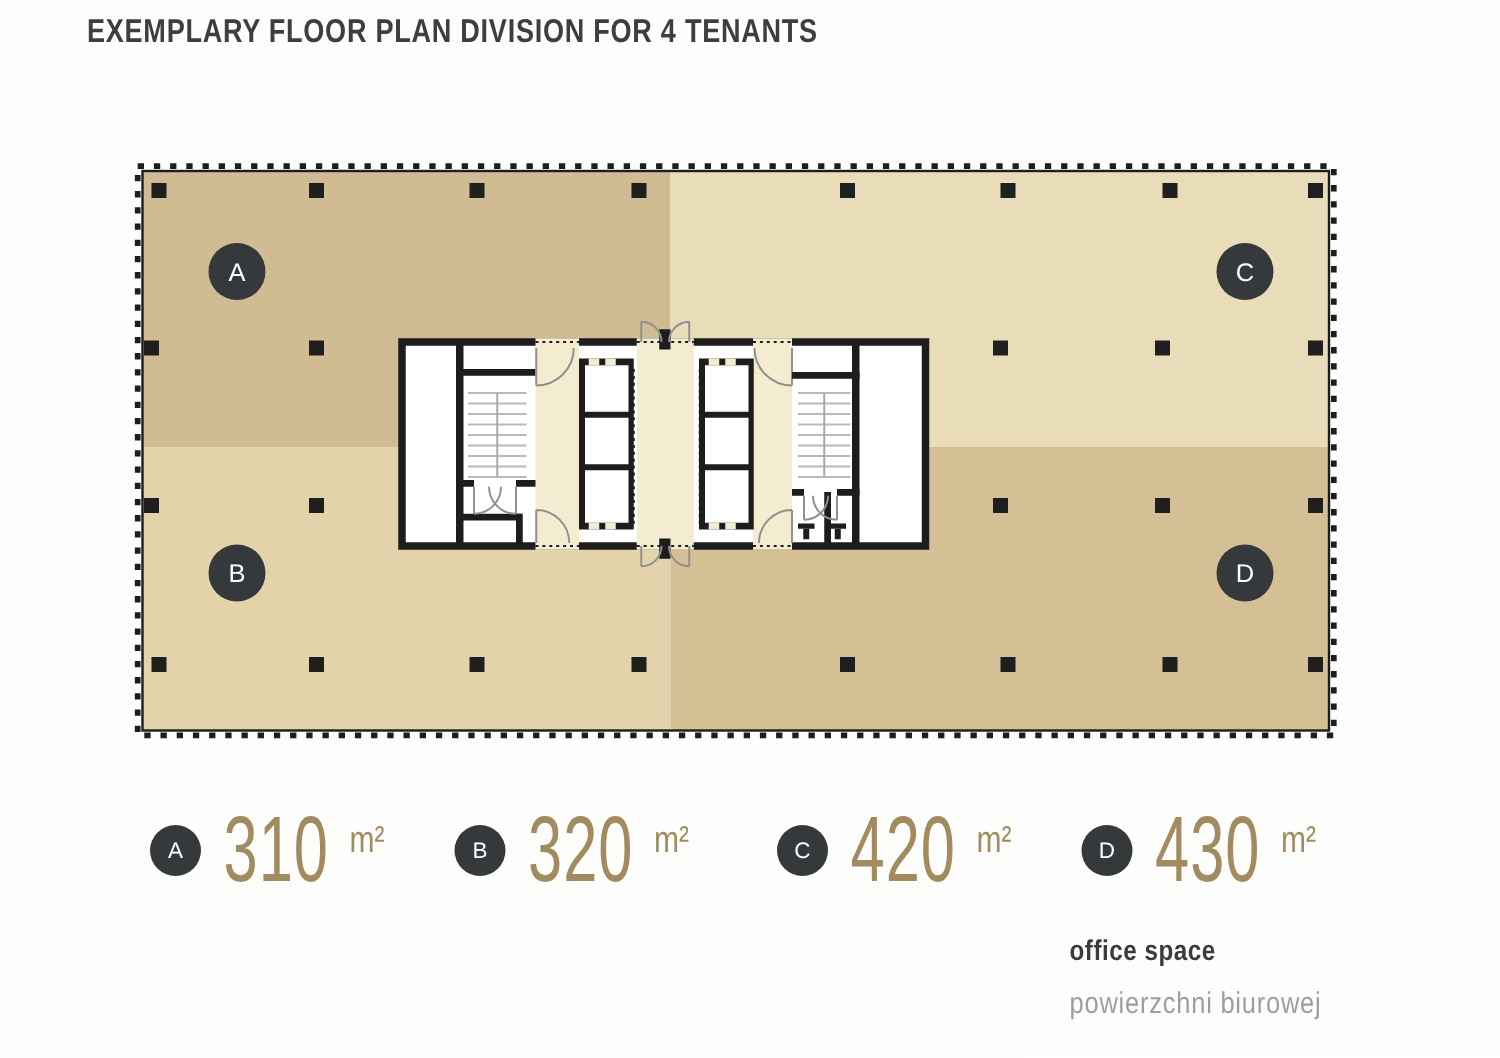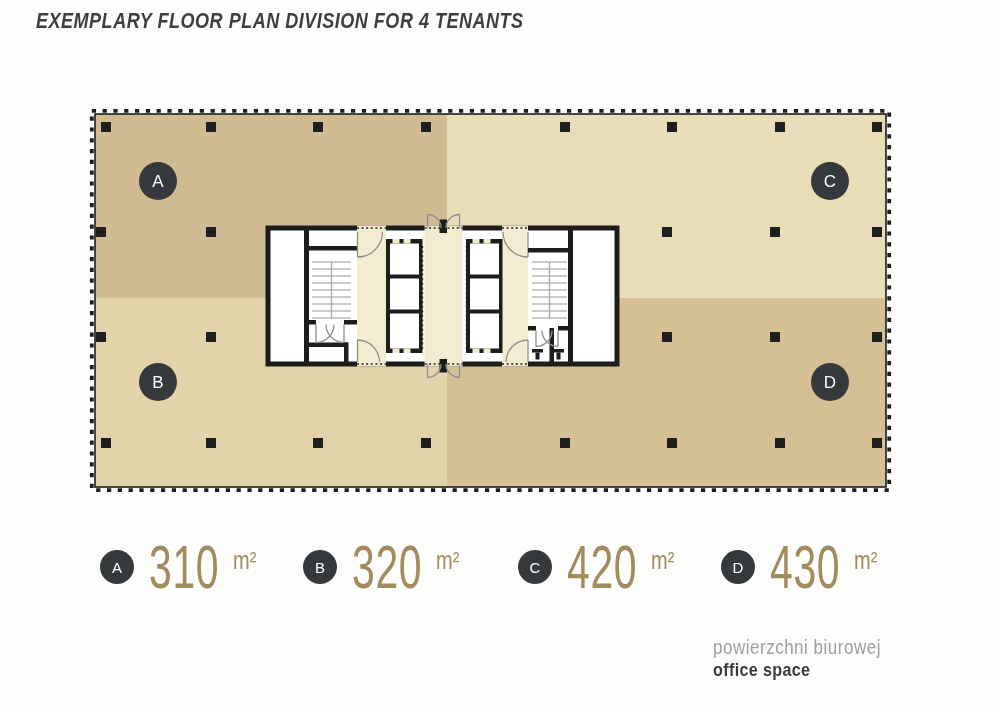--- a/index.html
+++ b/index.html
@@ -1,20 +1,20 @@
 <!DOCTYPE html>
 <html><head>
 <meta charset="utf-8">
 <style>
   html,body{margin:0;padding:0;background:#ffffff;}
   .page{position:relative;width:1000px;height:705px;background:#fdfdfc;overflow:hidden;
         font-family:"Liberation Sans",sans-serif;}
 
   
-  .hdr{position:absolute;left:36px;top:8px;font-style:italic;}
+  .hdr{position:absolute;left:58px;top:8px;}
   .title{font-size:22px;font-weight:bold;color:#3e3e41;letter-spacing:.6px;white-space:nowrap;
          display:inline-block;transform:scaleX(.82);transform-origin:0 50%;}
   .subtitle{margin-top:9px;font-size:22px;font-weight:normal;color:#8f8f8f;letter-spacing:.8px;
          white-space:nowrap;display:inline-block;transform:scaleX(.82);transform-origin:0 50%;}
 
   
   svg.plan{position:absolute;left:0;top:0;width:1000px;height:705px;}
   .plan text{font-family:"Liberation Sans",sans-serif;}
 
   
@@ -194,17 +194,17 @@
     <span class="num">420</span>
     <span class="unit">m²</span>
   </div>
   <div class="legend-item li-d">
     <span class="badge">D</span>
     <span class="num">430</span>
     <span class="unit">m²</span>
   </div>
 
   <div class="note">
+    <div><span class="en">office space</span></div>
     <div><span class="pl">powierzchni biurowej</span></div>
-    <div><span class="en">office space</span></div>
   </div>
 
 </div>
 
 </body></html>

